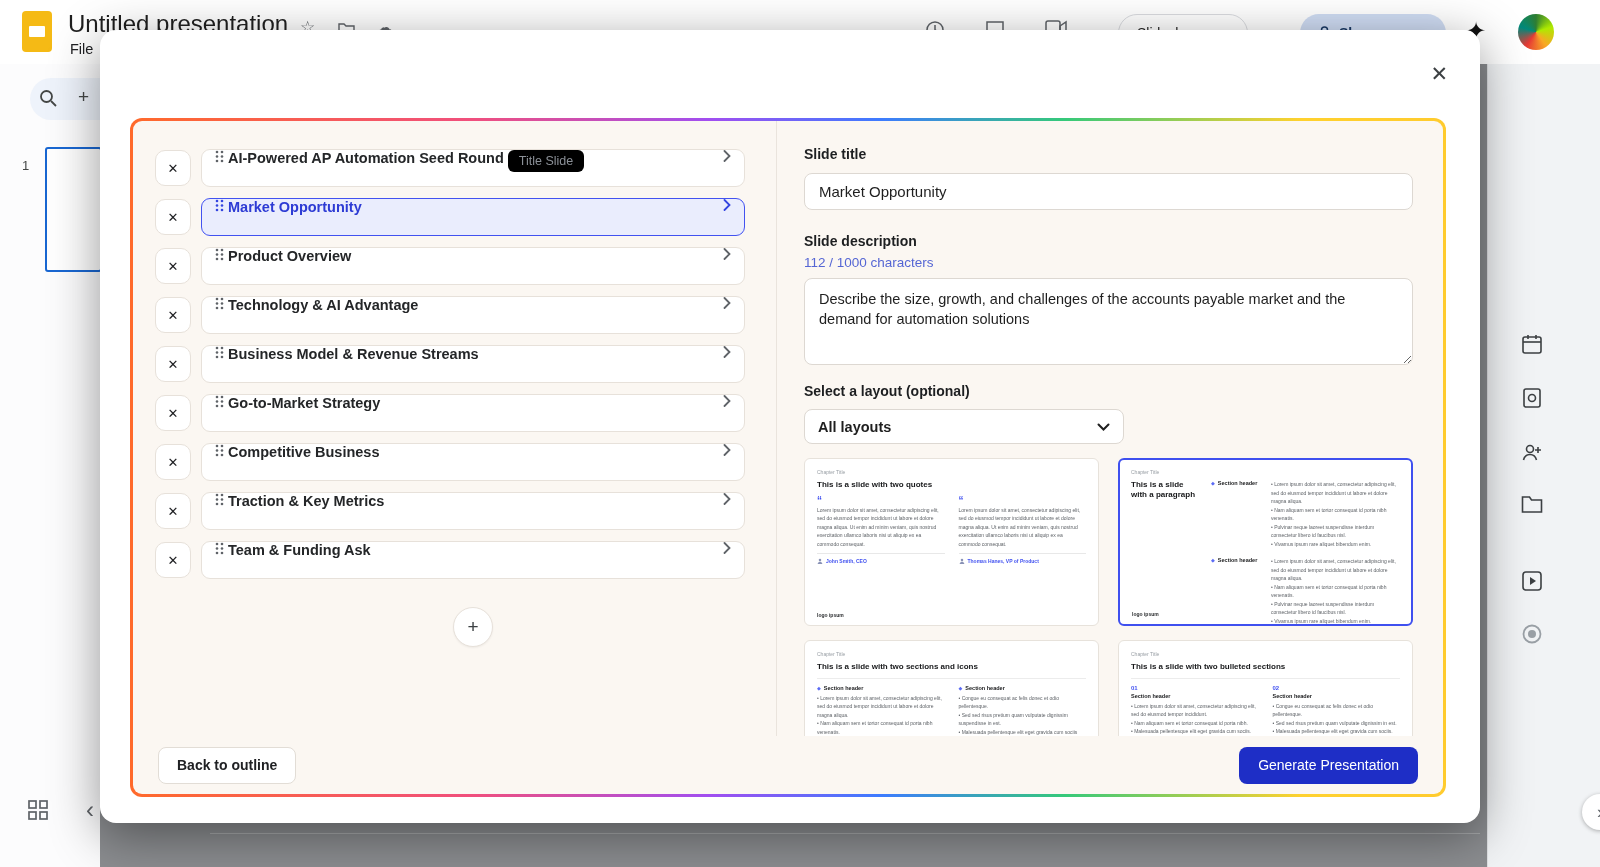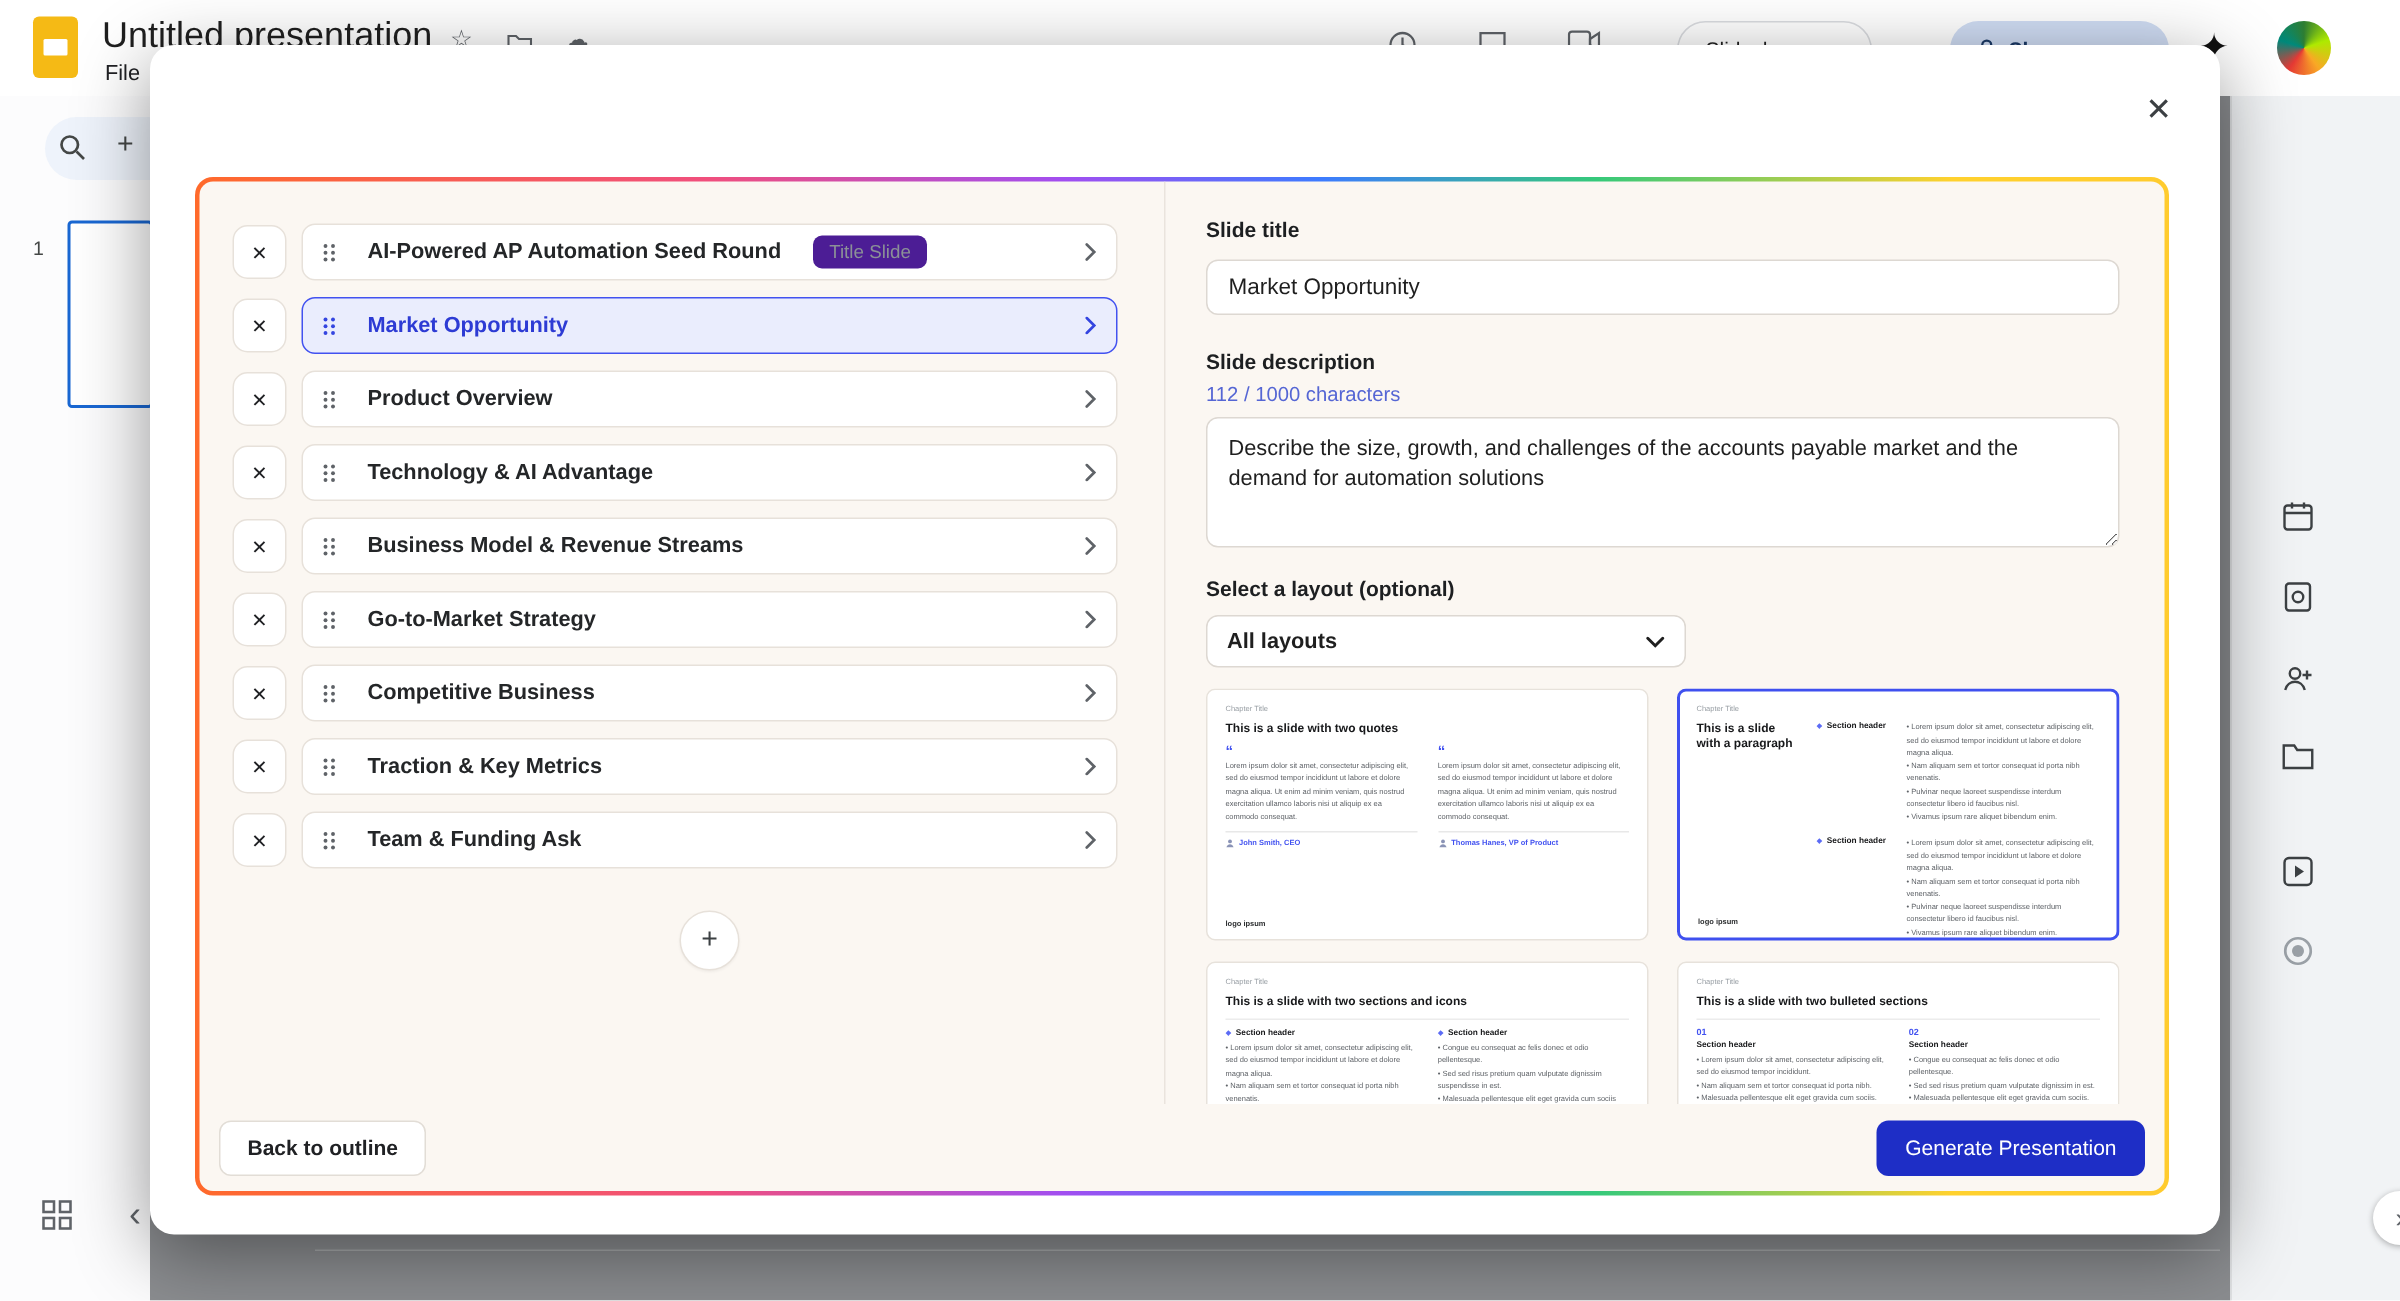--- a/index.html
+++ b/index.html
@@ -46,26 +46,26 @@
             background:linear-gradient(90deg,#ff6a2b 0%,#f04f7d 26%,#a14ef0 44%,#3d7bff 57%,#35c97a 71%,#ffd12e 89%,#ffcb2e 100%); }
   .gcontent { width:100%; height:100%; background:#fbf7f2; border-radius:9px; display:flex; flex-direction:column; overflow:hidden; }
   .panes { flex:1; display:flex; min-height:0; }
   .outline-pane { width:644px; border-right:1px solid #eae4dd; padding:28px 0 0 22px; }
   .detail-pane { flex:1; padding:24px 30px 0 27px; overflow:hidden; }
 
   .orow { display:flex; align-items:center; gap:10px; margin-bottom:11px; }
   .xbtn { width:36px; height:36px; background:#fff; border:1px solid #e7e1da; border-radius:10px; font-size:13px;
           color:#202124; cursor:pointer; display:flex; align-items:center; justify-content:center; }
   .ocard { width:544px; height:38px; background:#fff; border:1px solid #e7e1da; border-radius:9px; display:flex;
-           align-items:center; padding:0 13px; gap:21px; cursor:pointer; color:#5f6368; }
+           align-items:flex-start; padding:0 13px; gap:4px; cursor:pointer; color:#5f6368; }
   .ocard .olabel { font-size:14.5px; font-weight:700; color:#242628; white-space:nowrap; }
   .ocard .ochev { margin-left:auto; display:flex; }
   .ocard.selected { background:#eaedfd; border-color:#4252f0; color:#3445e0; }
   .ocard.selected .olabel { color:#2d3bd4; }
-  .badge { background:#4c1d95; color:#8b9097; font-size:12.5px; font-weight:500; padding:4px 11px; border-radius:6px; white-space:nowrap; }
+  .badge { background:#000000; color:#8b9097; font-size:12.5px; font-weight:500; padding:4px 11px; border-radius:6px; white-space:nowrap; }
   .add-wrap { width:544px; margin-left:46px; display:flex; justify-content:center; margin-top:28px; }
   .add-btn { width:40px; height:40px; border-radius:50%; background:#fff; border:1px solid #e7e1da; font-size:19px;
              color:#3c4043; cursor:pointer; box-shadow:0 1px 2px rgba(0,0,0,.05); }
 
   .flabel { font-size:14px; font-weight:700; color:#1d1f21; }
   .title-input { width:100%; height:37px; margin-top:10px; background:#fff; border:1px solid #ddd8d2; border-radius:8px;
                  padding:0 14px; font-size:15px; color:#1f1f1f; font-family:inherit; }
   .desc-label { margin-top:23px; display:block; }
   .char-count { margin-top:6px; font-size:13.5px; color:#5566d4; }
   .desc-area { width:100%; height:87px; margin-top:8px; background:#fff; border:1px solid #ddd8d2; border-radius:8px;
@@ -91,21 +91,21 @@
   .qperson { display:flex; align-items:center; gap:3px; font-size:5px; font-weight:700; color:#4252f0; }
   .logoipsum { position:absolute; left:12px; bottom:7px; font-size:5px; font-weight:700; color:#2a2c2e; }
   .para-flex { display:flex; gap:10px; }
   .para-right { flex:1; display:flex; flex-direction:column; gap:9px; min-width:0; }
   .psec { display:flex; gap:6px; }
   .sec-head { width:54px; flex:none; font-size:5.5px; font-weight:700; color:#17181a; display:flex; gap:3px; align-items:flex-start; }
   .diamond { color:#5b6bf5; font-size:5px; line-height:1.2; }
   .numlbl { color:#4252f0; font-size:6px; font-weight:700; margin-bottom:2px; }
   .sec-head-row { font-size:5.5px; font-weight:700; color:#17181a; display:flex; gap:3px; margin-bottom:3px; }
 
-  .gfooter { height:58px; display:flex; align-items:center; justify-content:space-between; padding:0 13px; }
+  .gfooter { height:58px; display:flex; align-items:center; justify-content:space-between; padding:0 25px; }
   .back-btn { height:37px; padding:0 18px; background:#fff; border:1px solid #e2ddd6; border-radius:8px;
               font-size:14px; font-weight:600; color:#202124; cursor:pointer; font-family:inherit; }
   .gen-btn { height:37px; padding:0 19px; background:#1e2ec6; border:none; border-radius:8px; font-size:14px;
              font-weight:400; color:#fff; cursor:pointer; font-family:inherit; }
 </style>
 </head>
 <body>
 
 <div class="topbar">
   <div class="slides-logo">

